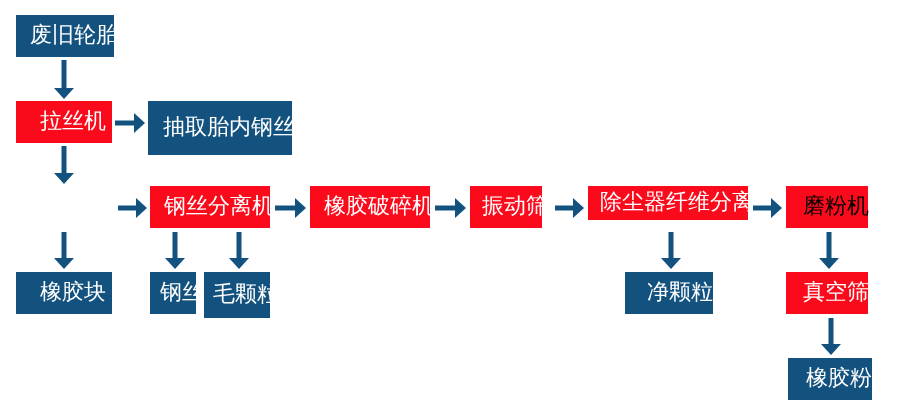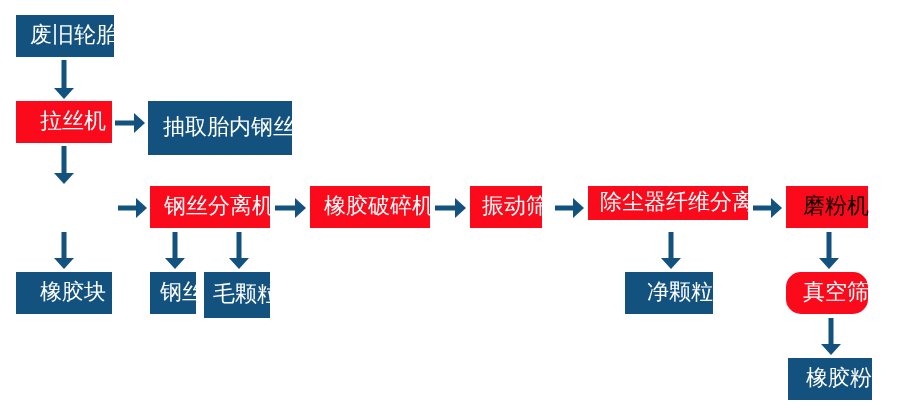--- a/index.html
+++ b/index.html
@@ -81,21 +81,21 @@
     </div>
     <div class="node blue" style="left: 150px; top: 272px; width: 46px; height: 42px; background: rgb(19, 82, 127); color: rgb(255, 255, 255);">
       <span class="node-label">钢丝</span>
     </div>
     <div class="node blue" style="left: 204px; top: 272px; width: 66px; height: 46px; background: rgb(19, 82, 127); color: rgb(255, 255, 255);">
       <span class="node-label">毛颗粒</span>
     </div>
     <div class="node blue" style="left: 625px; top: 272px; width: 88px; height: 42px; background: rgb(19, 82, 127); color: rgb(255, 255, 255); justify-content: flex-end;">
       <span class="node-label">净颗粒</span>
     </div>
-    <div class="node red" style="left: 786px; top: 272px; width: 82px; height: 42px; background: rgb(250, 10, 26); color: rgb(255, 255, 255); border-radius: 15px;">
+    <div class="node red" style="left: 786px; top: 272px; width: 82px; height: 42px; background: rgb(250, 10, 26); color: rgb(255, 255, 255);">
       <span class="node-label">真空筛</span>
     </div>
     <div class="node blue" style="left: 788px; top: 358px; width: 84px; height: 42px; background: rgb(19, 82, 127); color: rgb(255, 255, 255); justify-content: flex-end;">
       <span class="node-label">橡胶粉</span>
     </div>
     <span class="arrow" style="left: 53px; top: 58px;">
       <svg width="22" height="42" viewBox="0 0 22 42">
         <rect x="8.5" y="2" width="5" height="28" fill="#13527f"></rect>
         <path d="M 1 30 L 21 30 L 11 41 Z" fill="#13527f"></path>
       </svg>

